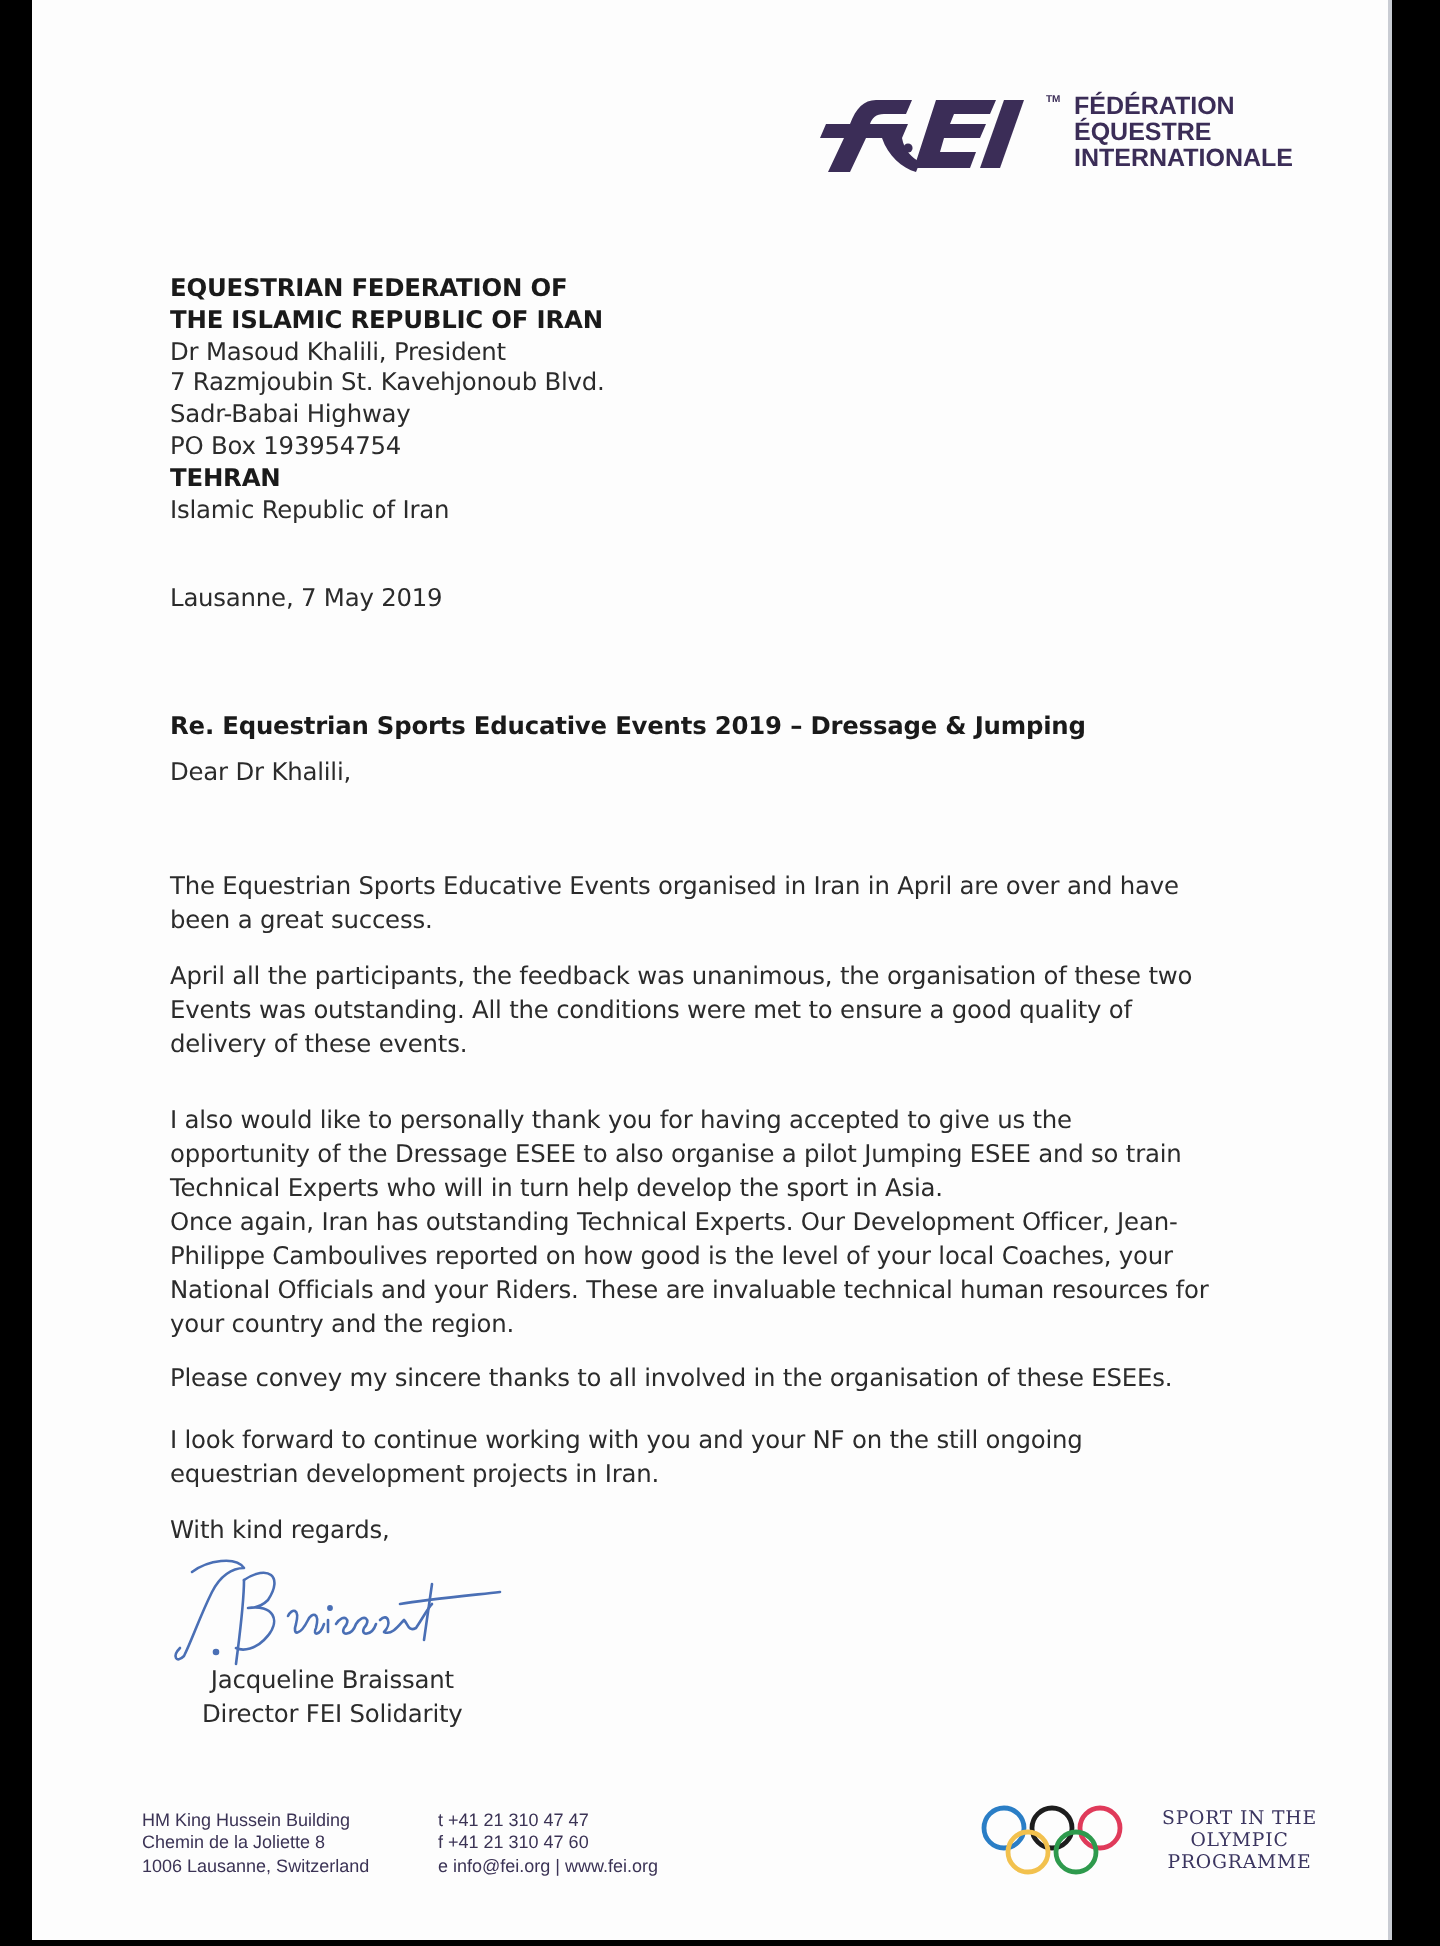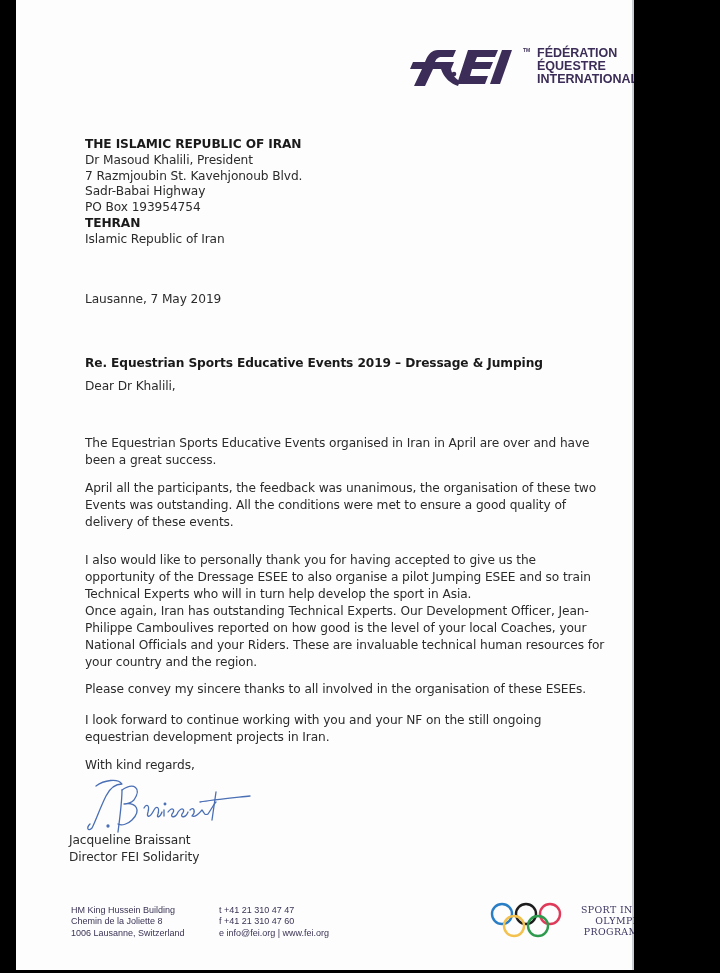--- a/index.html
+++ b/index.html
@@ -7,21 +7,21 @@
       padding: 0;
       width: 720px;
       height: 973px;
       background: #000000;
       overflow: hidden;
     }
     .page {
       position: absolute;
       left: 16px;
       top: 0;
-      width: 618px;
+      width: 680px;
       height: 970px;
       background: #fdfdfd;
       overflow: hidden;
     }
     .page-edge {
       position: absolute;
       right: 0;
       top: 0;
       width: 2px;
       height: 100%;
@@ -107,22 +107,23 @@
     }
     .signature {
       position: absolute;
       left: 66px;
       top: 778px;
       width: 175px;
       height: 60px;
     }
     .signer {
       position: absolute;
-      left: 53px;
+      left: 85px;
       top: 832px;
+      text-align: center;
     }
     .signer .l { white-space: nowrap; display: block; }
 
     
     .footer-col {
       position: absolute;
       top: 905px;
       font-family: "Liberation Sans", sans-serif;
       font-size: 9px;
       line-height: 11.3px;
@@ -171,20 +172,21 @@
     <path d="M94 4 L104 4 L92 38 L82 38 Z" fill="#3b2d57"></path>
   </svg>
   <div class="fei-tm">TM</div>
   <div class="fei-name">
     <div>FÉDÉRATION</div>
     <div>ÉQUESTRE</div>
     <div>INTERNATIONALE</div>
   </div>
 
   <div class="recipient body-text">
+    <div class="line bold">EQUESTRIAN FEDERATION OF</div>
     <div class="line bold">THE ISLAMIC REPUBLIC OF IRAN</div>
     <div class="line">Dr Masoud Khalili, President</div>
     <div class="line">7 Razmjoubin St. Kavehjonoub Blvd.</div>
     <div class="line">Sadr-Babai Highway</div>
     <div class="line">PO Box 193954754</div>
     <div class="line bold">TEHRAN</div>
     <div class="line">Islamic Republic of Iran</div>
   </div>
 
   <div class="date body-text">Lausanne, 7 May 2019</div>

